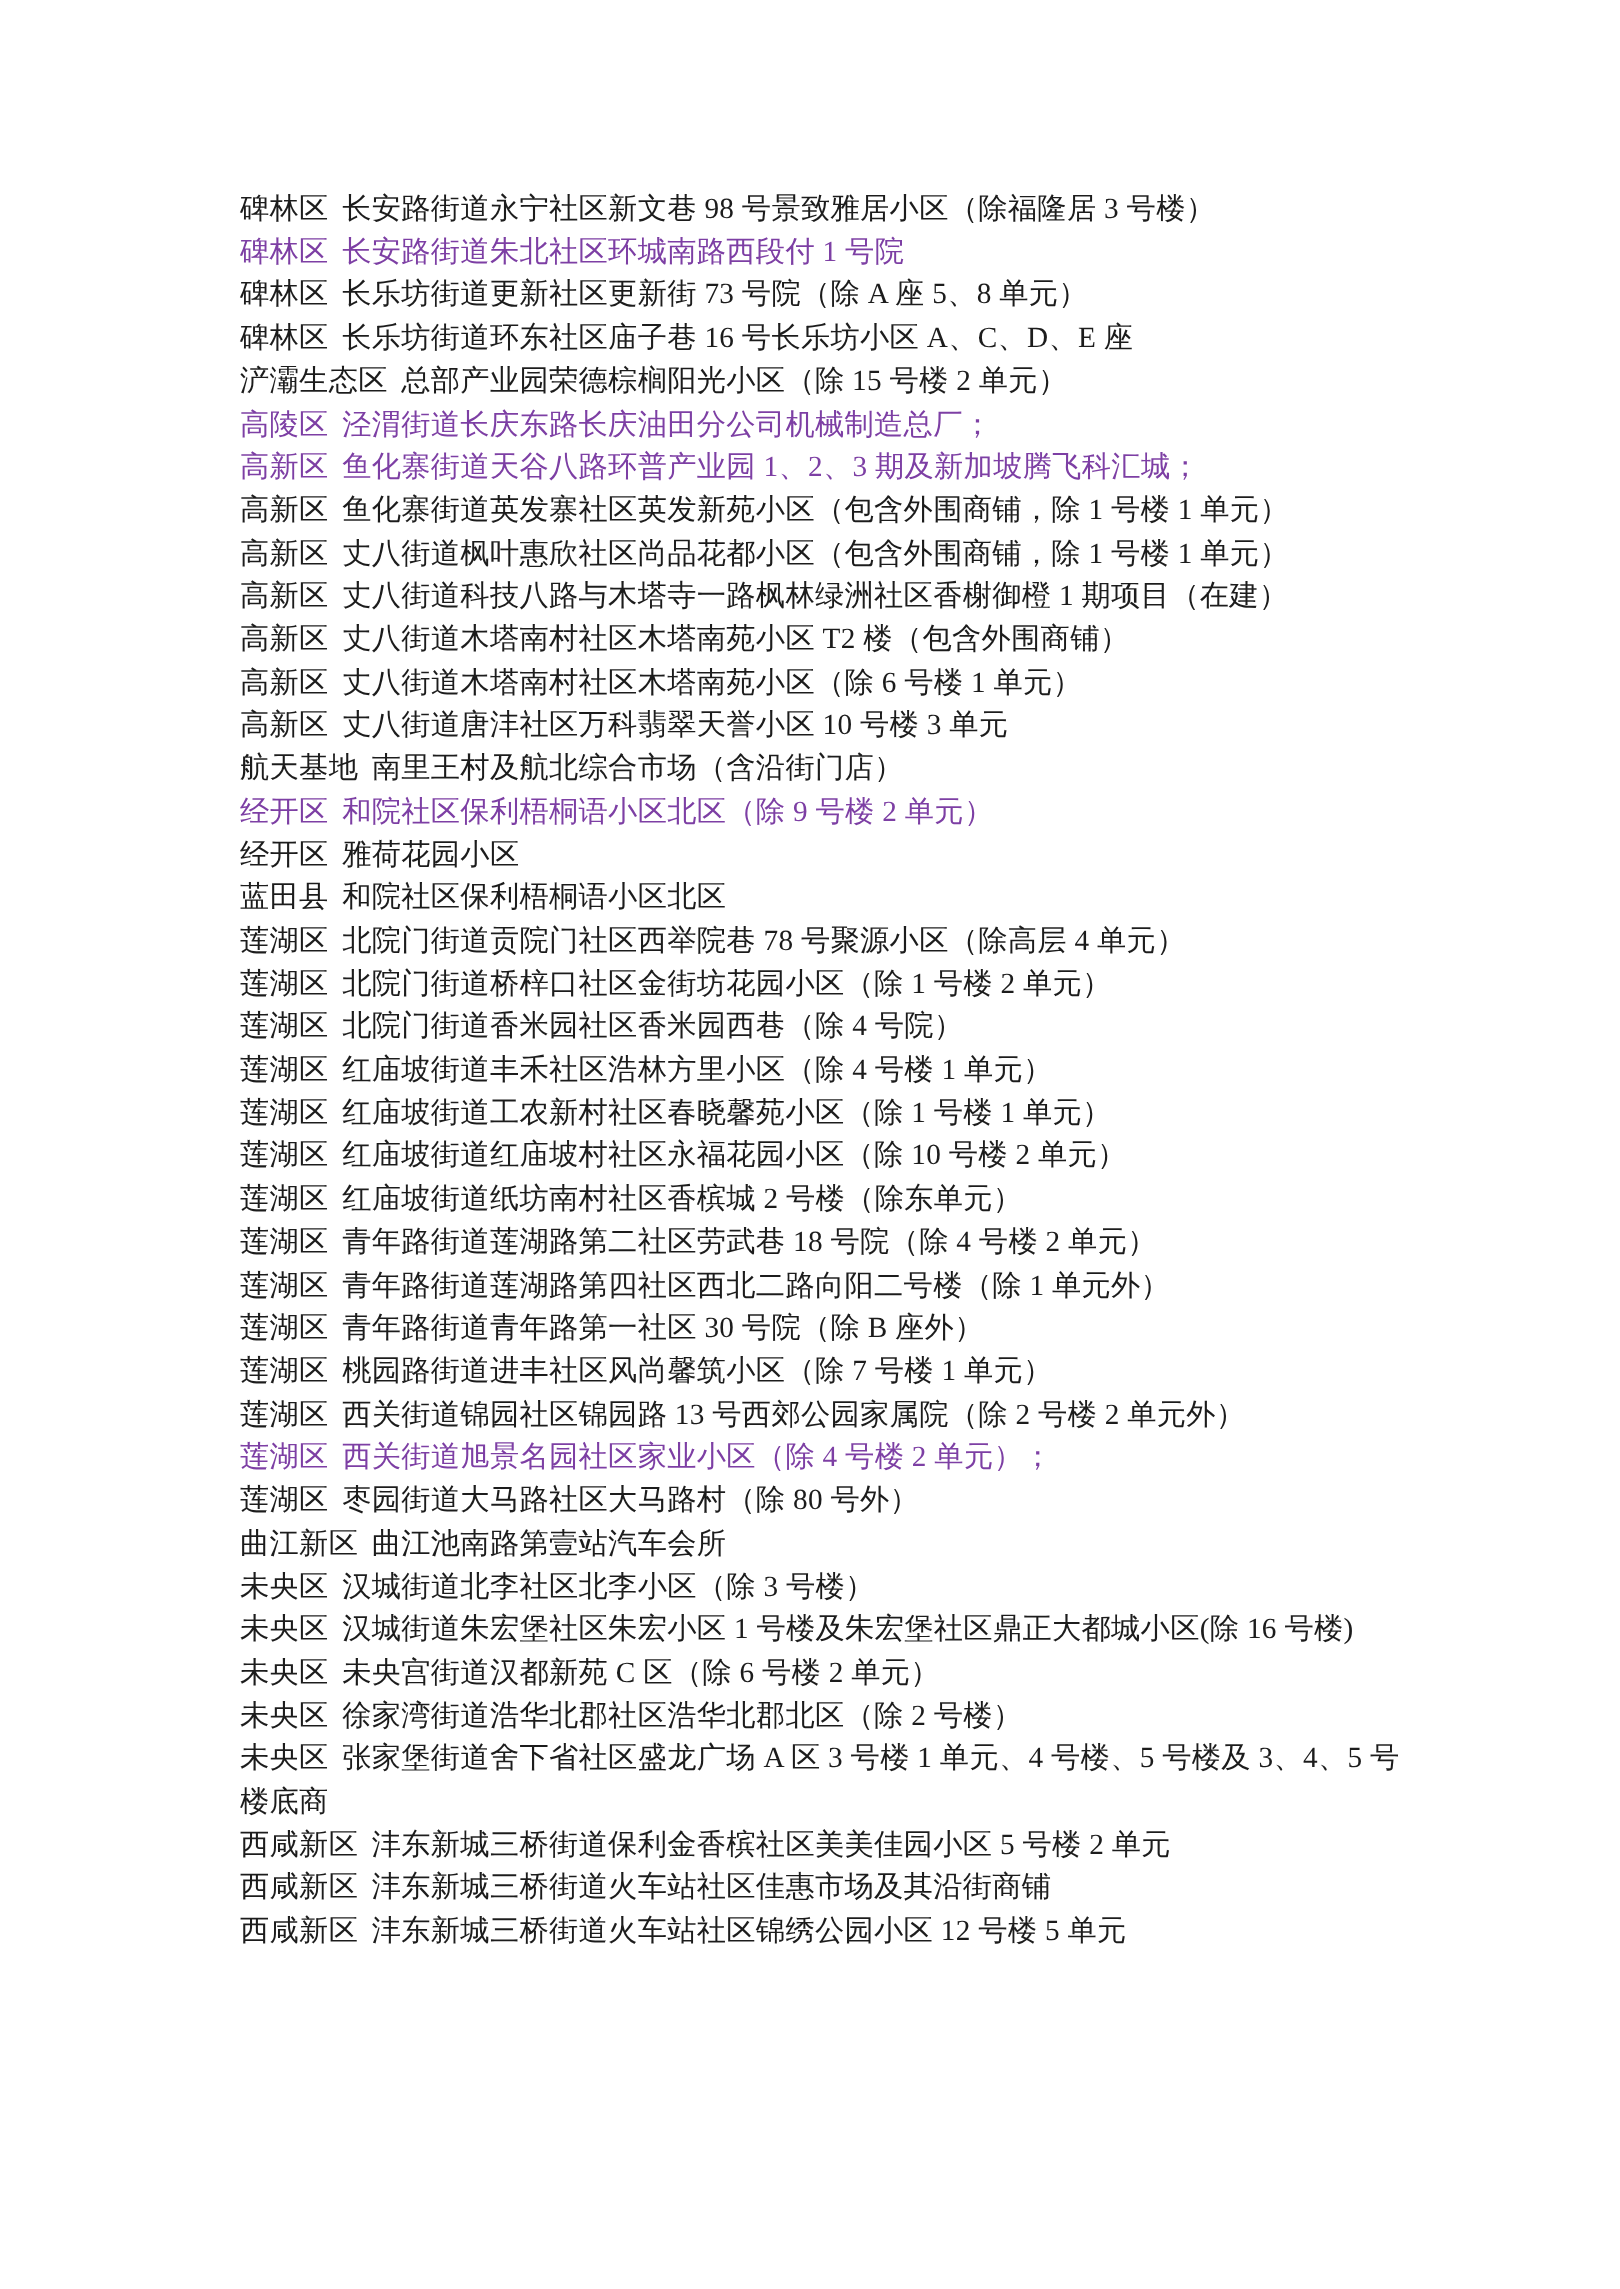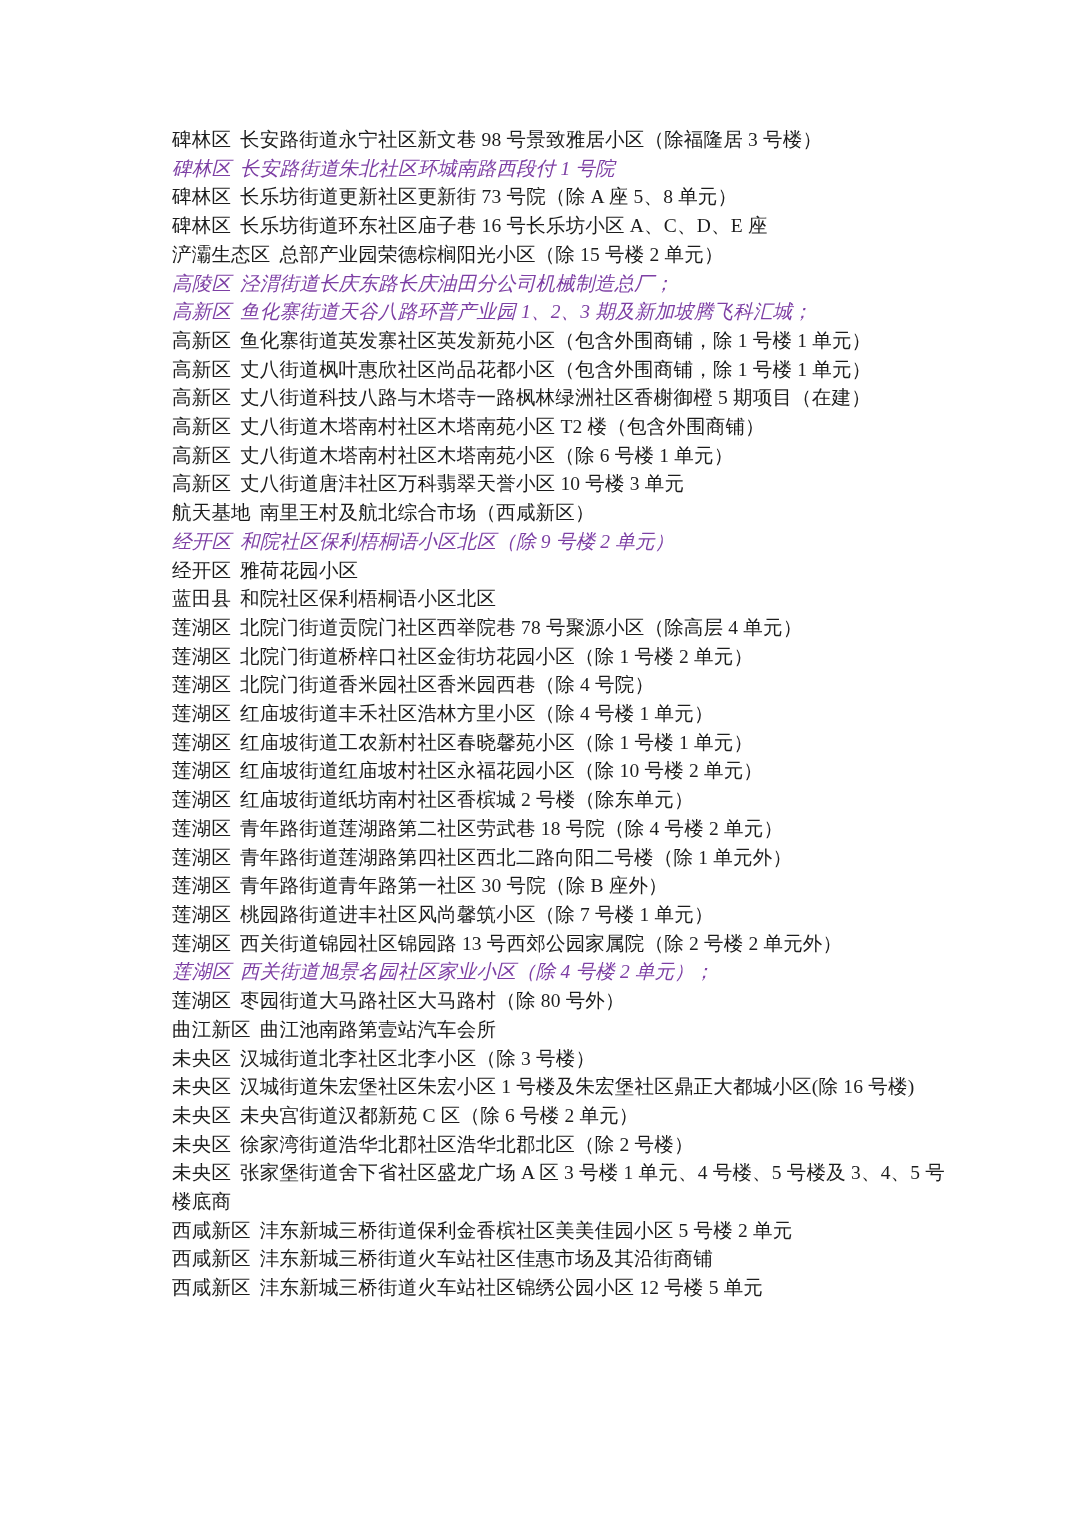--- a/index.html
+++ b/index.html
@@ -8,33 +8,32 @@
     background: #ffffff;
   }
   body {
     height: 1526px;
     position: relative;
     font-family: "Liberation Serif", "DejaVu Serif", serif;
     overflow: hidden;
   }
   .page {
     position: absolute;
-    left: 172px;
+    left: 160px;
     top: 126px;
     width: 782px;
   }
   .row {
     font-size: 19.5px;
     line-height: 28.7px;
     color: var(--text-normal, #1c1c1c);
     letter-spacing: 0.2px;
   }
   .row.highlight {
     color: var(--text-highlight, #7d3fa4);
-    font-style: italic;
   }
   .district {
     margin-right: 9px;
   }
 </style>
 </head>
 <body style="background: rgb(255, 255, 255);">
 
 <div class="page">
   <div class="row">
@@ -69,37 +68,37 @@
   <div class="row">
     <span class="district">高新区</span><span class="detail">鱼化寨街道英发寨社区英发新苑小区（包含外围商铺，除 1 号楼 1 单元）</span>
   </div>
 
 
   <div class="row">
     <span class="district">高新区</span><span class="detail">丈八街道枫叶惠欣社区尚品花都小区（包含外围商铺，除 1 号楼 1 单元）</span>
   </div>
 
   <div class="row">
-    <span class="district">高新区</span><span class="detail">丈八街道科技八路与木塔寺一路枫林绿洲社区香榭御橙 5 期项目（在建）</span>
+    <span class="district">高新区</span><span class="detail">丈八街道科技八路与木塔寺一路枫林绿洲社区香榭御橙 1 期项目（在建）</span>
   </div>
 
   <div class="row">
     <span class="district">高新区</span><span class="detail">丈八街道木塔南村社区木塔南苑小区 T2 楼（包含外围商铺）</span>
   </div>
 
   <div class="row">
     <span class="district">高新区</span><span class="detail">丈八街道木塔南村社区木塔南苑小区（除 6 号楼 1 单元）</span>
   </div>
 
   <div class="row">
     <span class="district">高新区</span><span class="detail">丈八街道唐沣社区万科翡翠天誉小区 10 号楼 3 单元</span>
   </div>
 
   <div class="row">
-    <span class="district">航天基地</span><span class="detail">南里王村及航北综合市场（西咸新区）</span>
+    <span class="district">航天基地</span><span class="detail">南里王村及航北综合市场（含沿街门店）</span>
   </div>
 
   <div class="row highlight">
     <span class="district">经开区</span><span class="detail">和院社区保利梧桐语小区北区（除 9 号楼 2 单元）</span>
   </div>
 
   <div class="row">
     <span class="district">经开区</span><span class="detail">雅荷花园小区</span>
   </div>
 

